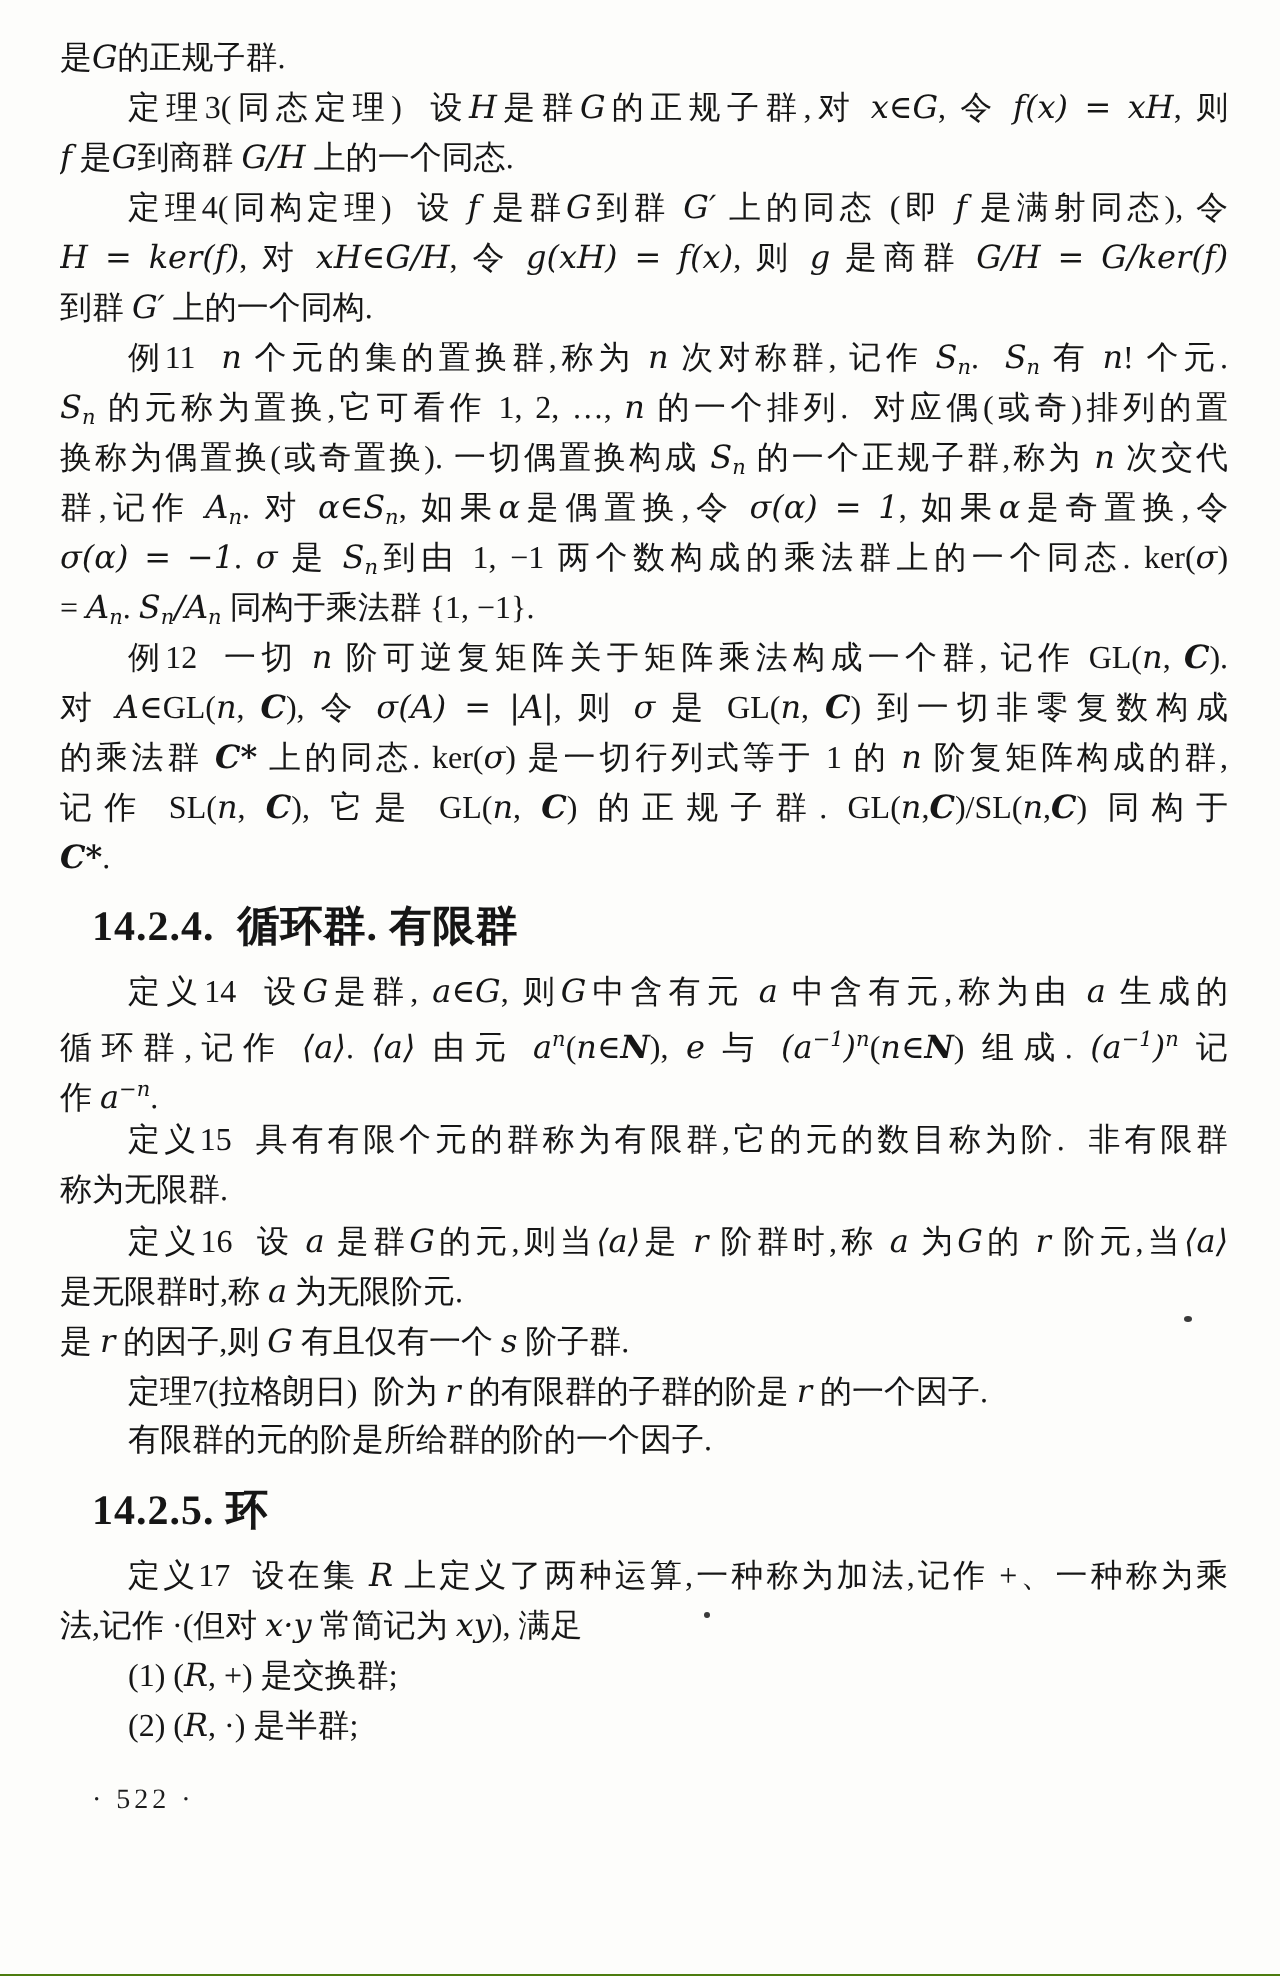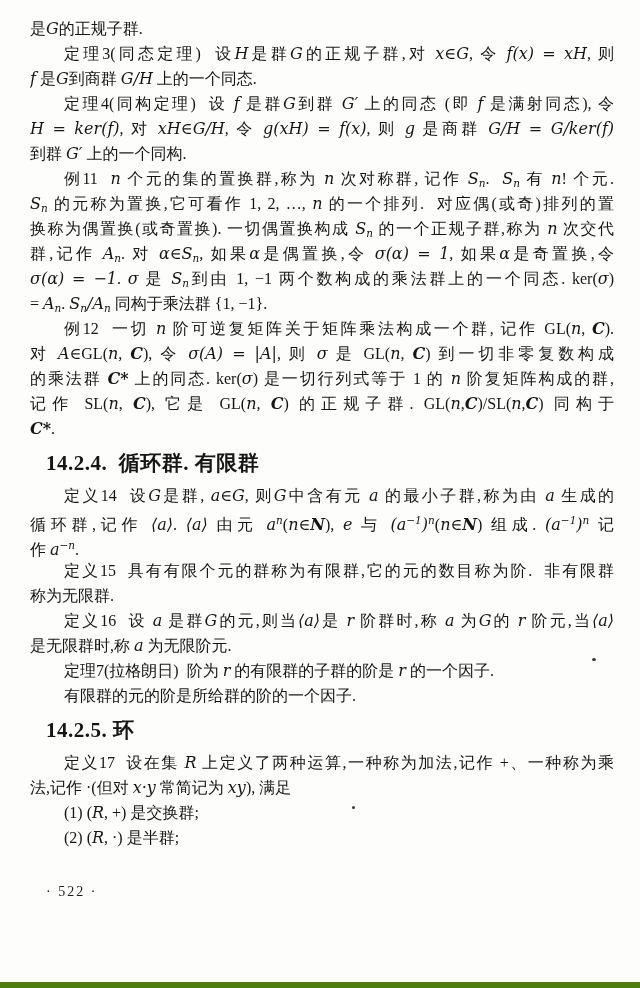--- a/index.html
+++ b/index.html
@@ -3,21 +3,21 @@
 <meta charset="utf-8">
 <style>
   :root { --paper:#fdfdfb; --ink:#161616; }
   html,body { margin:0; padding:0; }
   body { background:#ffffff; }
   .page {
     position:relative; width:640px; height:988px;
     background:var(--paper); color:var(--ink);
     font-family:"Liberation Serif","DejaVu Serif",serif;
     overflow:hidden; box-sizing:border-box;
-    border-bottom:6px solid #4d7c0f;
+    border-bottom:1px solid #4d7c0f;
   }
   .content { padding:16px 26px 0 30px; }
   .line {
     height:25px; line-height:25px; font-size:16px;
     white-space:pre; overflow:hidden;
   }
   .line.ind { padding-left:34px; }
   .line.fill {
     white-space:pre-wrap;
     text-align:justify; text-align-last:justify;
@@ -29,21 +29,21 @@
   }
   .bm { font-weight:700; }
   .msub { font-size:10.5px; vertical-align:-3px; }
   .msup { font-size:10.5px; vertical-align:6px; }
   .heading {
     font-size:21px; height:28px; line-height:28px;
     margin:8px 0 6px 16px; font-weight:600;
     white-space:pre; letter-spacing:0.5px;
   }
   .footer {
-    margin-top:32px; padding-left:16px;
+    margin-top:16px; padding-left:16px;
     font-size:14px; line-height:20px; letter-spacing:2px; color:#1d1d1d;
   }
   .artifact {
     position:absolute; background:#3a3a3a; border-radius:50%;
     width:3px; height:3px;
   }
   .artifact.a1 { left:352px; top:806px; }
   .artifact.a2 { left:592px; top:658px; width:4px; height:3px; }
 </style>
 </head>
@@ -62,27 +62,28 @@
       <div class="line fill"><span>换称为</span><span class="b">偶置换</span><span>(或</span><span class="b">奇置换</span><span>). 一切偶置换构成 </span><span class="m">S</span><span class="msub">n</span><span> 的一个正规子群,称为 </span><span class="m">n</span><span> 次</span><span class="b">交代</span></div>
       <div class="line fill"><span class="b">群</span><span>,记作 </span><span class="m">A</span><span class="msub">n</span><span>. 对 </span><span class="m">α∈S</span><span class="msub">n</span><span>, 如果</span><span class="m">α</span><span>是偶置换,令 </span><span class="m">σ(α) = 1</span><span>, 如果</span><span class="m">α</span><span>是奇置换,令</span></div>
       <div class="line fill"><span class="m">σ(α) = −1</span><span>. </span><span class="m">σ</span><span> 是 </span><span class="m">S</span><span class="msub">n</span><span>到由 1, −1 两个数构成的乘法群上的一个同态. ker(</span><span class="m">σ</span><span>)</span></div>
       <div class="line"><span>= </span><span class="m">A</span><span class="msub">n</span><span>. </span><span class="m">S</span><span class="msub">n</span><span class="m">/A</span><span class="msub">n</span><span> 同构于乘法群 {1, −1}.</span></div>
       <div class="line ind fill"><span class="b">例12</span><span>  一切 </span><span class="m">n</span><span> 阶可逆复矩阵关于矩阵乘法构成一个群, 记作 GL(</span><span class="m">n</span><span>, </span><span class="bm">C</span><span>).</span></div>
       <div class="line fill"><span>对 </span><span class="m">A</span><span>∈GL(</span><span class="m">n</span><span>, </span><span class="bm">C</span><span>), 令 </span><span class="m">σ(A) = |A|</span><span>, 则 </span><span class="m">σ</span><span> 是 GL(</span><span class="m">n</span><span>, </span><span class="bm">C</span><span>) 到一切非零复数构成</span></div>
       <div class="line fill"><span>的乘法群 </span><span class="bm">C*</span><span> 上的同态. ker(</span><span class="m">σ</span><span>) 是一切行列式等于 1 的 </span><span class="m">n</span><span> 阶复矩阵构成的群,</span></div>
       <div class="line fill"><span>记作 SL(</span><span class="m">n</span><span>, </span><span class="bm">C</span><span>), 它是 GL(</span><span class="m">n</span><span>, </span><span class="bm">C</span><span>) 的正规子群. GL(</span><span class="m">n</span><span>,</span><span class="bm">C</span><span>)/SL(</span><span class="m">n</span><span>,</span><span class="bm">C</span><span>) 同构于</span></div>
       <div class="line"><span class="bm">C*</span><span>.</span></div>
       <div class="heading">14.2.4.  循环群. 有限群</div>
-      <div class="line ind fill"><span class="b">定义14</span><span>  设</span><span class="m">G</span><span>是群, </span><span class="m">a</span><span>∈</span><span class="m">G</span><span>, 则</span><span class="m">G</span><span>中含有元 </span><span class="m">a</span><span> 的最小子群,称为由 </span><span class="m">a</span><span> 生成的</span></div>
+      <div class="line ind fill"><span class="b">定义14</span><span>  设</span><span class="m">G</span><span>是群, </span><span class="m">a</span><span>∈</span><span class="m">G</span><span>, 则</span><span class="m">G</span><span>中含有元 </span><span class="m">a</span><span> 中含有元,称为由 </span><span class="m">a</span><span> 生成的</span></div>
       <div class="line fill"><span class="b">循环群</span><span>,记作 </span><span class="m">⟨a⟩</span><span>. </span><span class="m">⟨a⟩</span><span> 由元 </span><span class="m">a</span><span class="msup">n</span><span>(</span><span class="m">n</span><span>∈</span><span class="bm">N</span><span>), </span><span class="m">e</span><span> 与 </span><span class="m">(a</span><span class="msup">−1</span><span class="m">)</span><span class="msup">n</span><span>(</span><span class="m">n</span><span>∈</span><span class="bm">N</span><span>) 组成. </span><span class="m">(a</span><span class="msup">−1</span><span class="m">)</span><span class="msup">n</span><span> 记</span></div>
       <div class="line"><span>作 </span><span class="m">a</span><span class="msup">−n</span><span>.</span></div>
       <div class="line ind fill"><span class="b">定义15</span><span>  具有有限个元的群称为</span><span class="b">有限群</span><span>,它的元的数目称为</span><span class="b">阶</span><span>.  非有限群</span></div>
       <div class="line"><span>称为</span><span class="b">无限群</span><span>.</span></div>
       <div class="line ind fill"><span class="b">定义16</span><span>  设 </span><span class="m">a</span><span> 是群</span><span class="m">G</span><span>的元,则当</span><span class="m">⟨a⟩</span><span>是 </span><span class="m">r</span><span> 阶群时,称 </span><span class="m">a</span><span> 为</span><span class="m">G</span><span>的 </span><span class="m">r</span><span> 阶元,当</span><span class="m">⟨a⟩</span></div>
       <div class="line"><span>是无限群时,称 </span><span class="m">a</span><span> 为无限阶元.</span></div>
+      <div class="line"><span>是 </span><span class="m">r</span><span> 的因子,则 </span><span class="m">G</span><span> 有且仅有一个 </span><span class="m">s</span><span> 阶子群.</span></div>
       <div class="line ind"><span class="b">定理7(拉格朗日)</span><span>  阶为 </span><span class="m">r</span><span> 的有限群的子群的阶是 </span><span class="m">r</span><span> 的一个因子.</span></div>
       <div class="line ind"><span>有限群的元的阶是所给群的阶的一个因子.</span></div>
       <div class="heading">14.2.5. 环</div>
       <div class="line ind fill"><span class="b">定义17</span><span>  设在集 </span><span class="m">R</span><span> 上定义了两种运算,一种称为加法,记作 +、一种称为乘</span></div>
       <div class="line"><span>法,记作 ·(但对 </span><span class="m">x·y</span><span> 常简记为 </span><span class="m">xy</span><span>), 满足</span></div>
       <div class="line ind"><span>(1) (</span><span class="m">R</span><span>, +) 是交换群;</span></div>
       <div class="line ind"><span>(2) (</span><span class="m">R</span><span>, ·) 是半群;</span></div>
       <div class="footer">· 522 ·</div>
     </div>
   <div class="artifact a1"></div>

